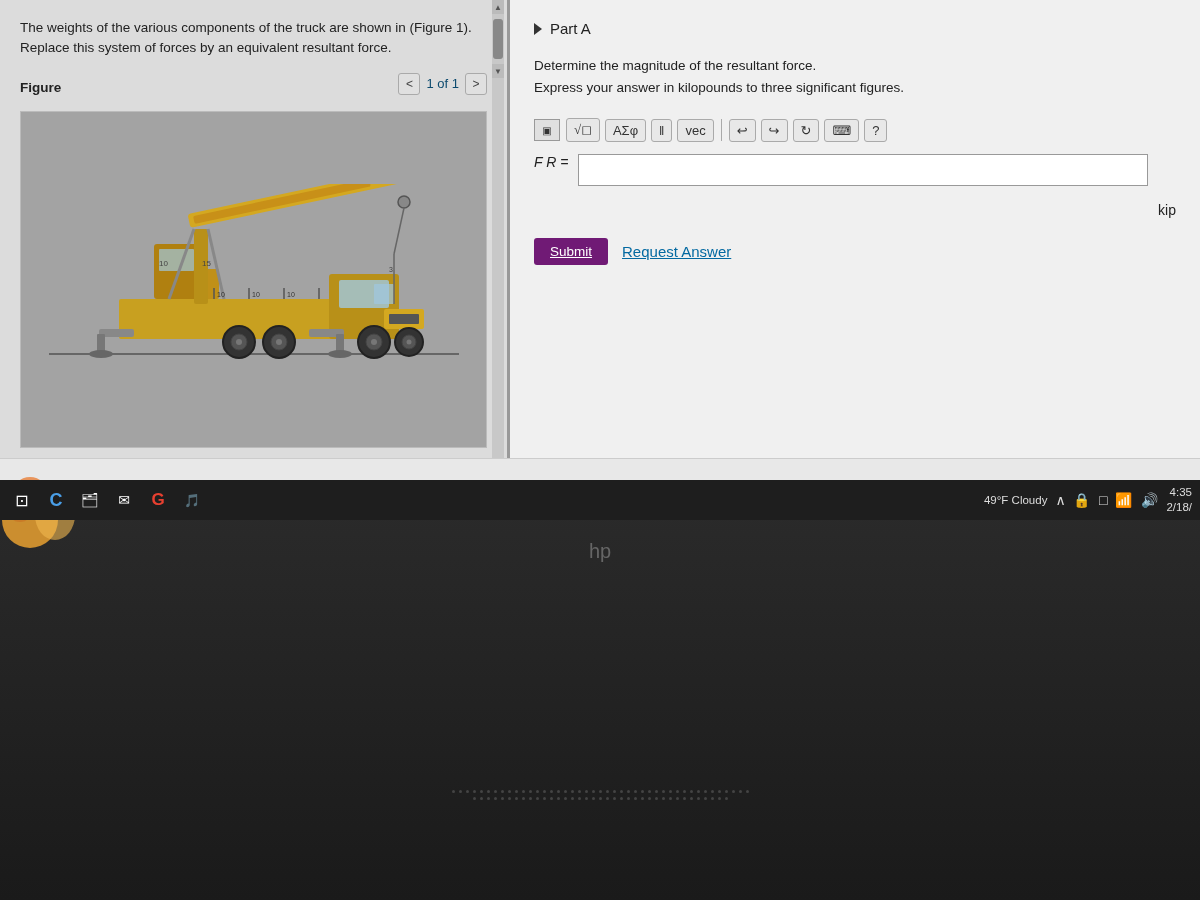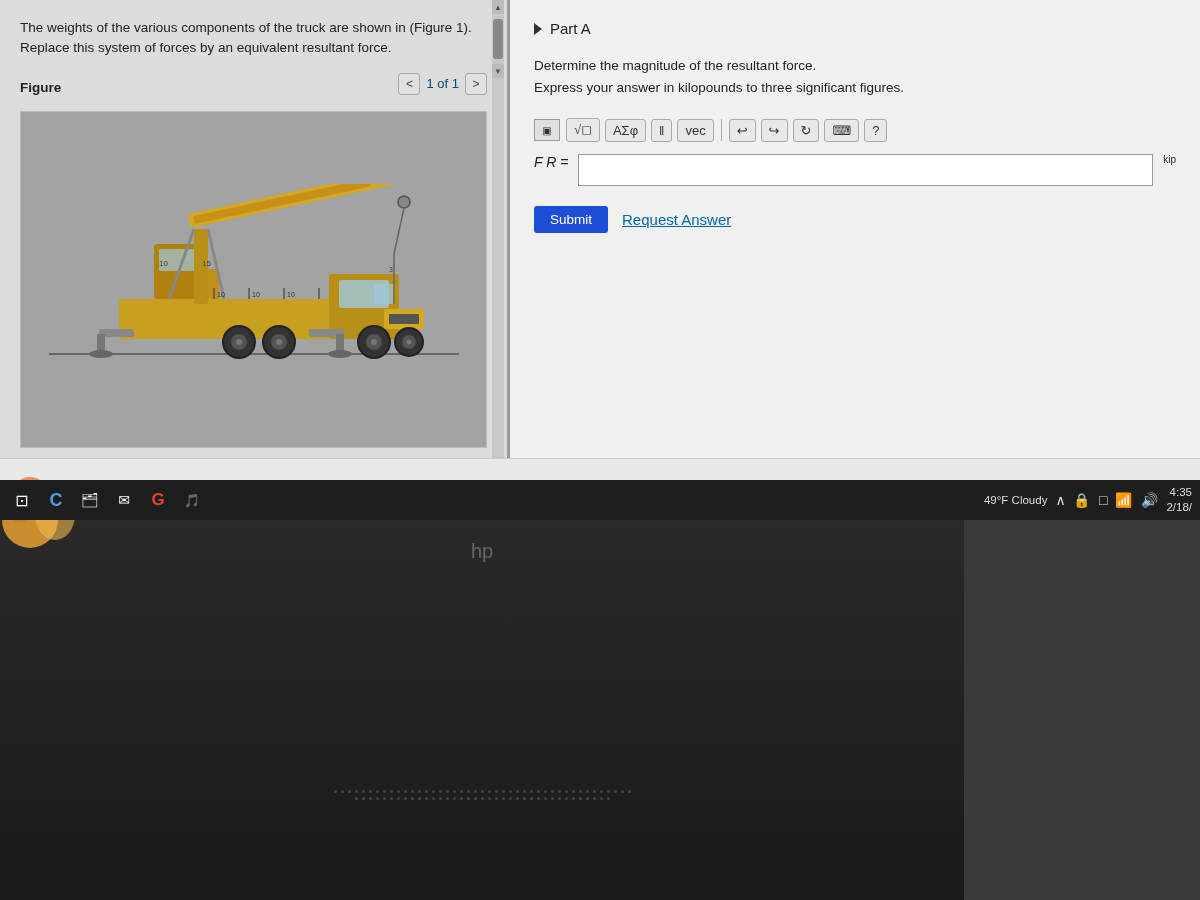--- a/index.html
+++ b/index.html
@@ -188,40 +188,42 @@
       flex: 1;
       height: 32px;
       border: 1px solid #999;
       background: #fff;
       padding: 0 8px;
       font-size: 14px;
       outline: none;
     }
 
     .unit-label {
-      font-size: 10px;
+      font-size: 14px;
       color: #222;
       white-space: nowrap;
+      margin-top: 48px;
     }
 
     
     .action-row {
       display: flex;
       align-items: center;
       gap: 14px;
     }
 
     .submit-btn {
-      background: #1d4ed8;
+      background: #701a75;
       color: #fff;
       border: none;
       padding: 6px 16px;
       font-size: 13.5px;
       border-radius: 3px;
       cursor: pointer;
+      text-decoration: underline;
     }
 
     .request-link {
       font-size: 15px;
       color: #0369a1;
       text-decoration: underline;
       cursor: pointer;
       background: none;
       border: none;
     }
@@ -303,21 +305,21 @@
       flex-direction: column;
       align-items: flex-end;
       line-height: 1.3;
     }
 
     
     .laptop-bottom {
       position: absolute;
       top: 510px;
       left: 0;
-      width: 964px;
+      width: 1200px;
       height: 390px;
       background: linear-gradient(180deg, #2a2a2a 0%, #1a1a1a 100%);
       display: flex;
       flex-direction: column;
       align-items: center;
       justify-content: flex-start;
       padding-top: 20px;
     }
 
     .hp-logo {

